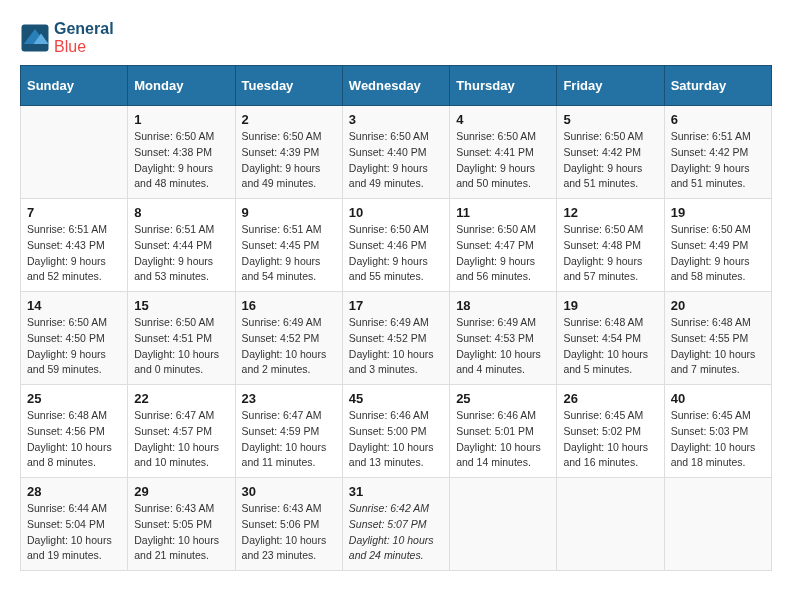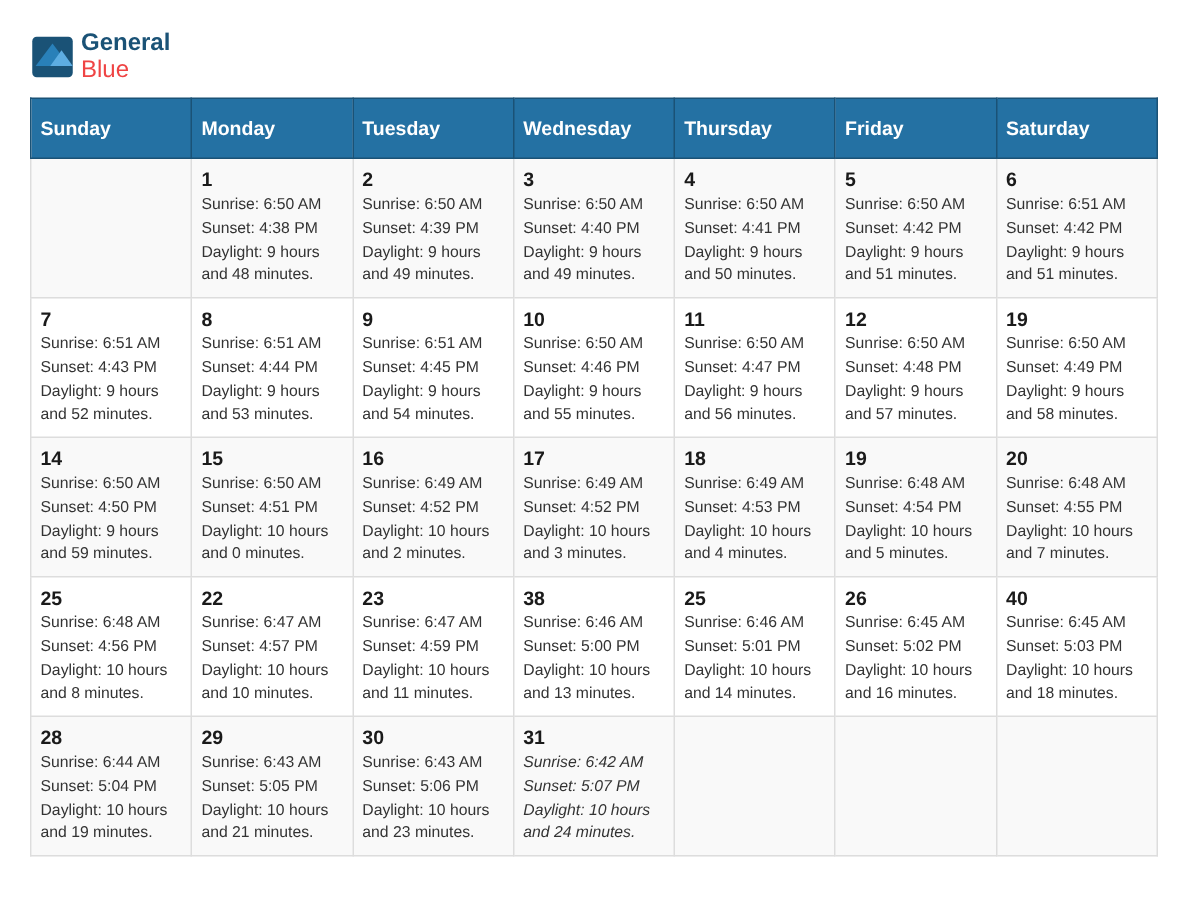--- a/index.html
+++ b/index.html
@@ -280,21 +280,21 @@
 and 10 minutes.</div>
         </td>
         <td>
           <span class="day-number">23</span>
           <div class="day-info" style="white-space: pre-line;">Sunrise: 6:47 AM
 Sunset: 4:59 PM
 Daylight: 10 hours
 and 11 minutes.</div>
         </td>
         <td>
-          <span class="day-number">38</span>
+          <span class="day-number">45</span>
           <div class="day-info" style="white-space: pre-line;">Sunrise: 6:46 AM
 Sunset: 5:00 PM
 Daylight: 10 hours
 and 13 minutes.</div>
         </td>
         <td>
           <span class="day-number">25</span>
           <div class="day-info" style="white-space: pre-line;">Sunrise: 6:46 AM
 Sunset: 5:01 PM
 Daylight: 10 hours

